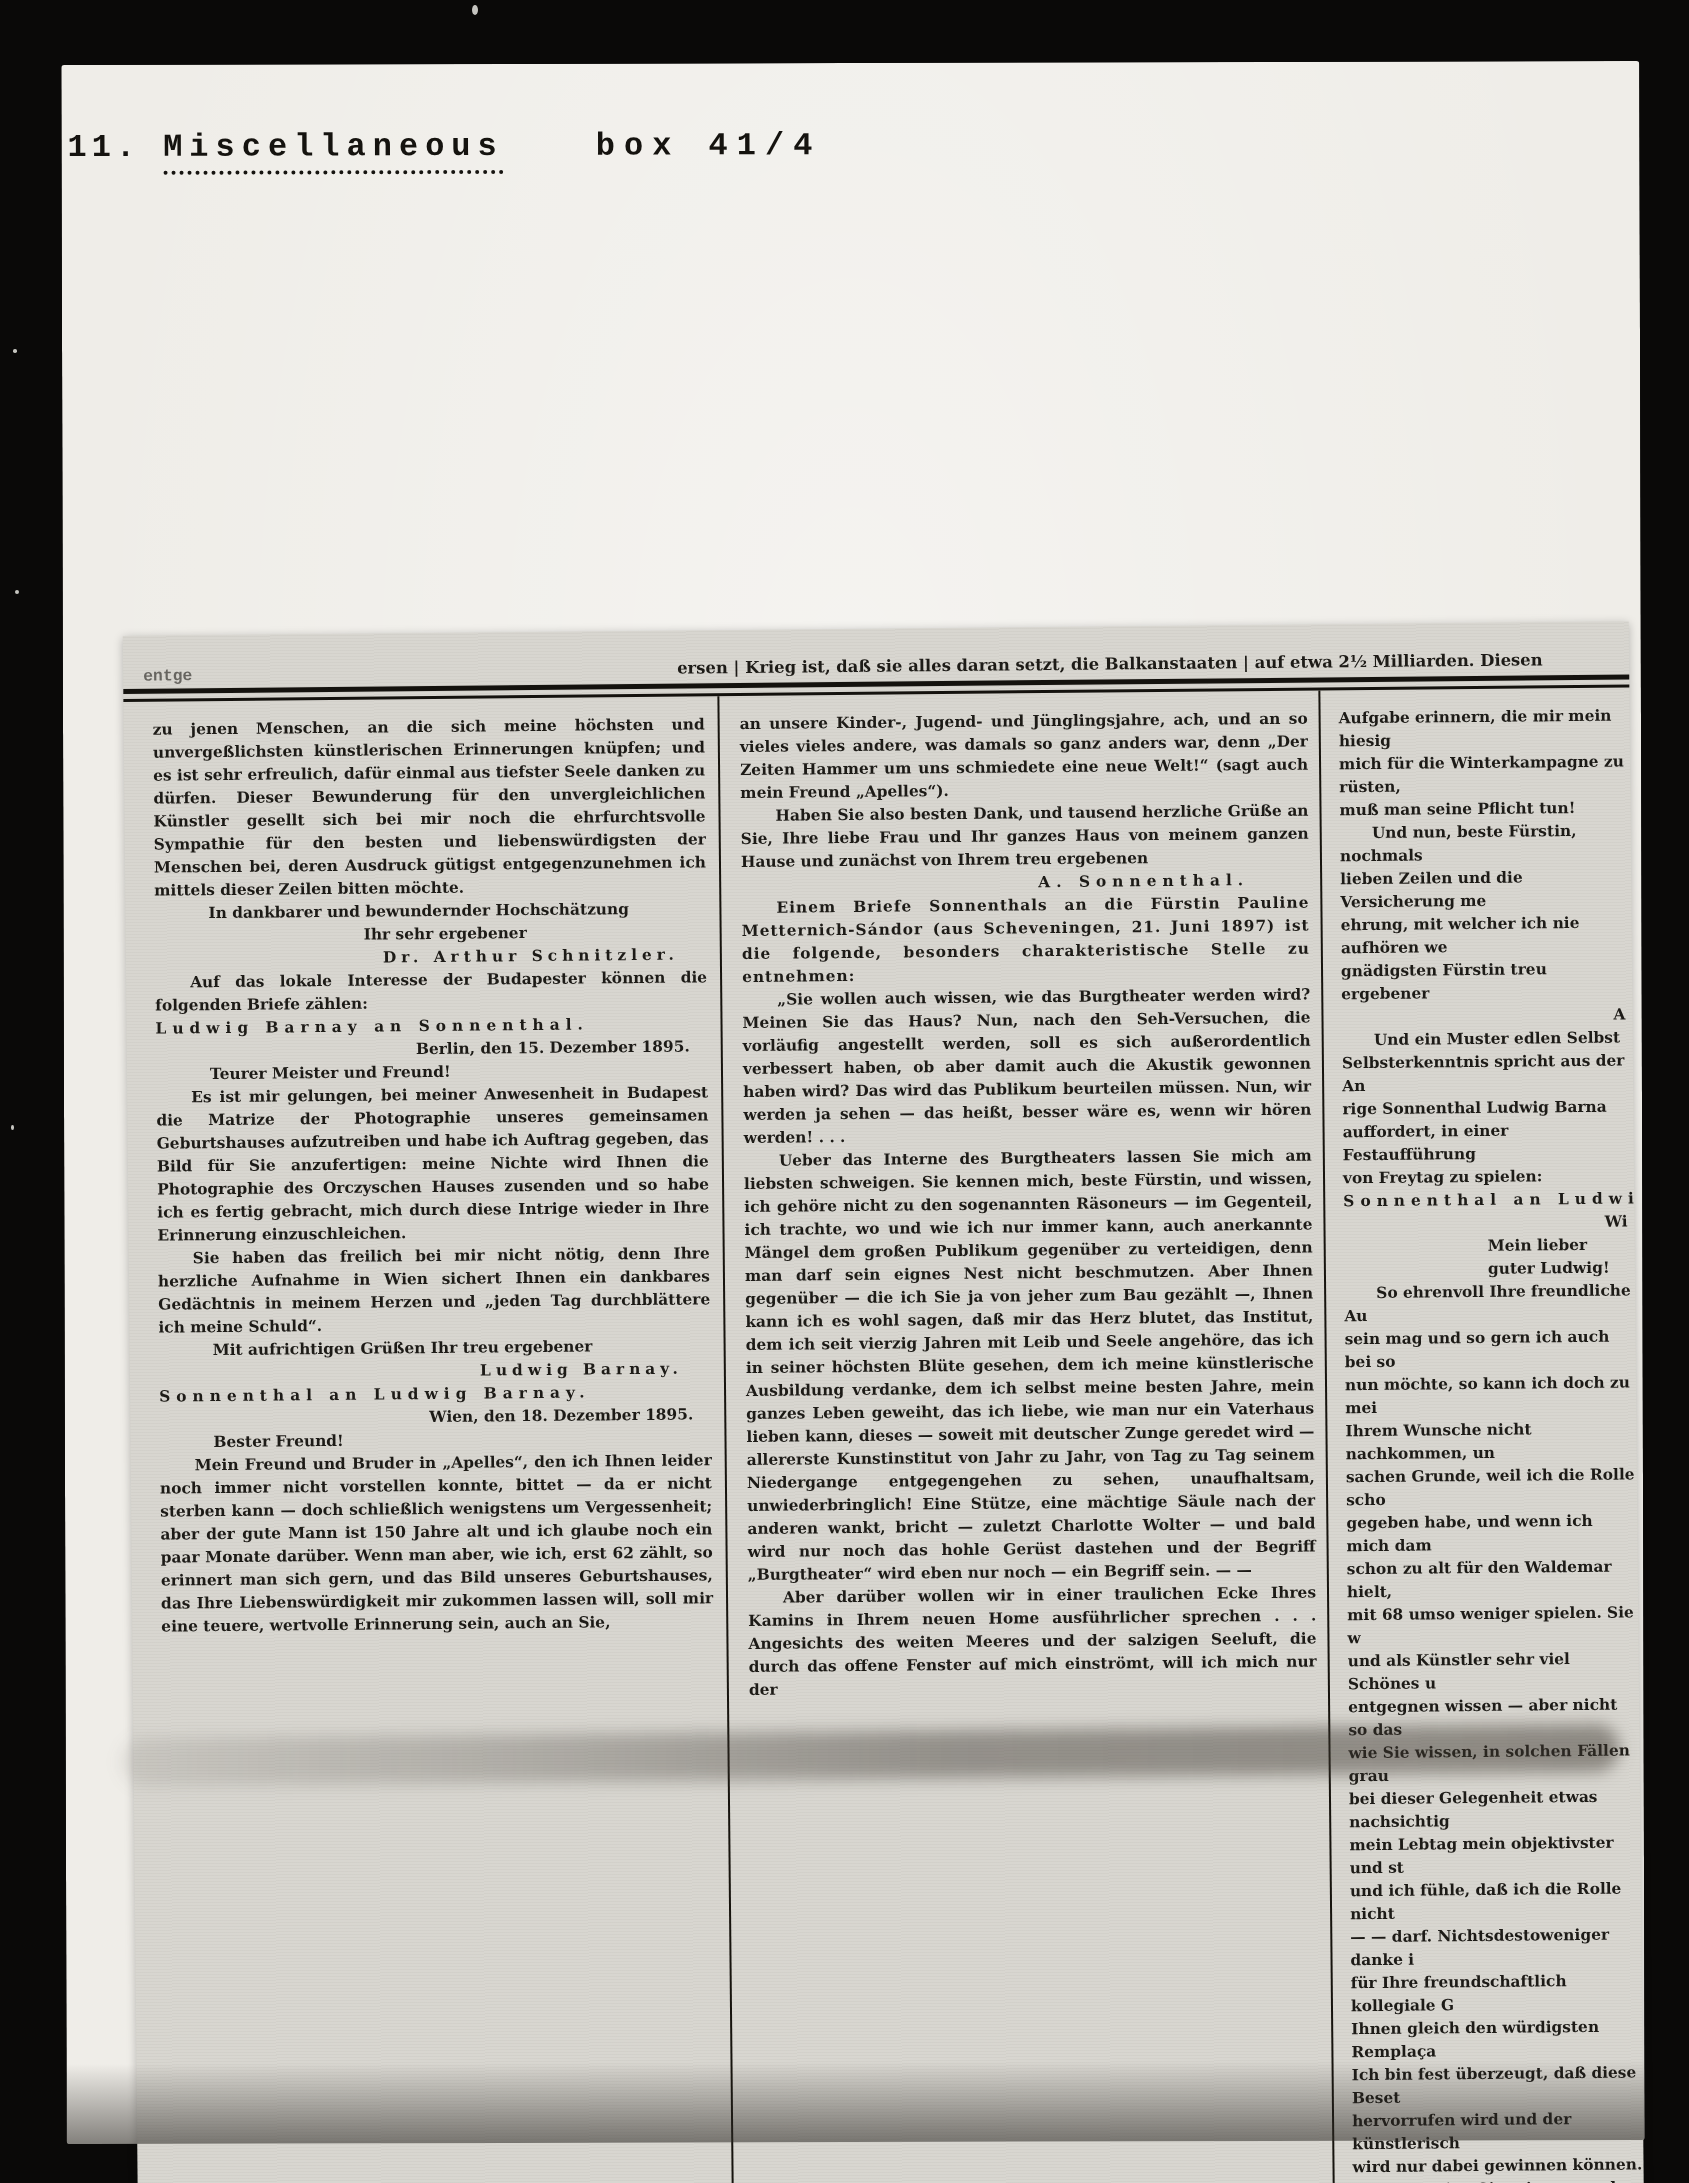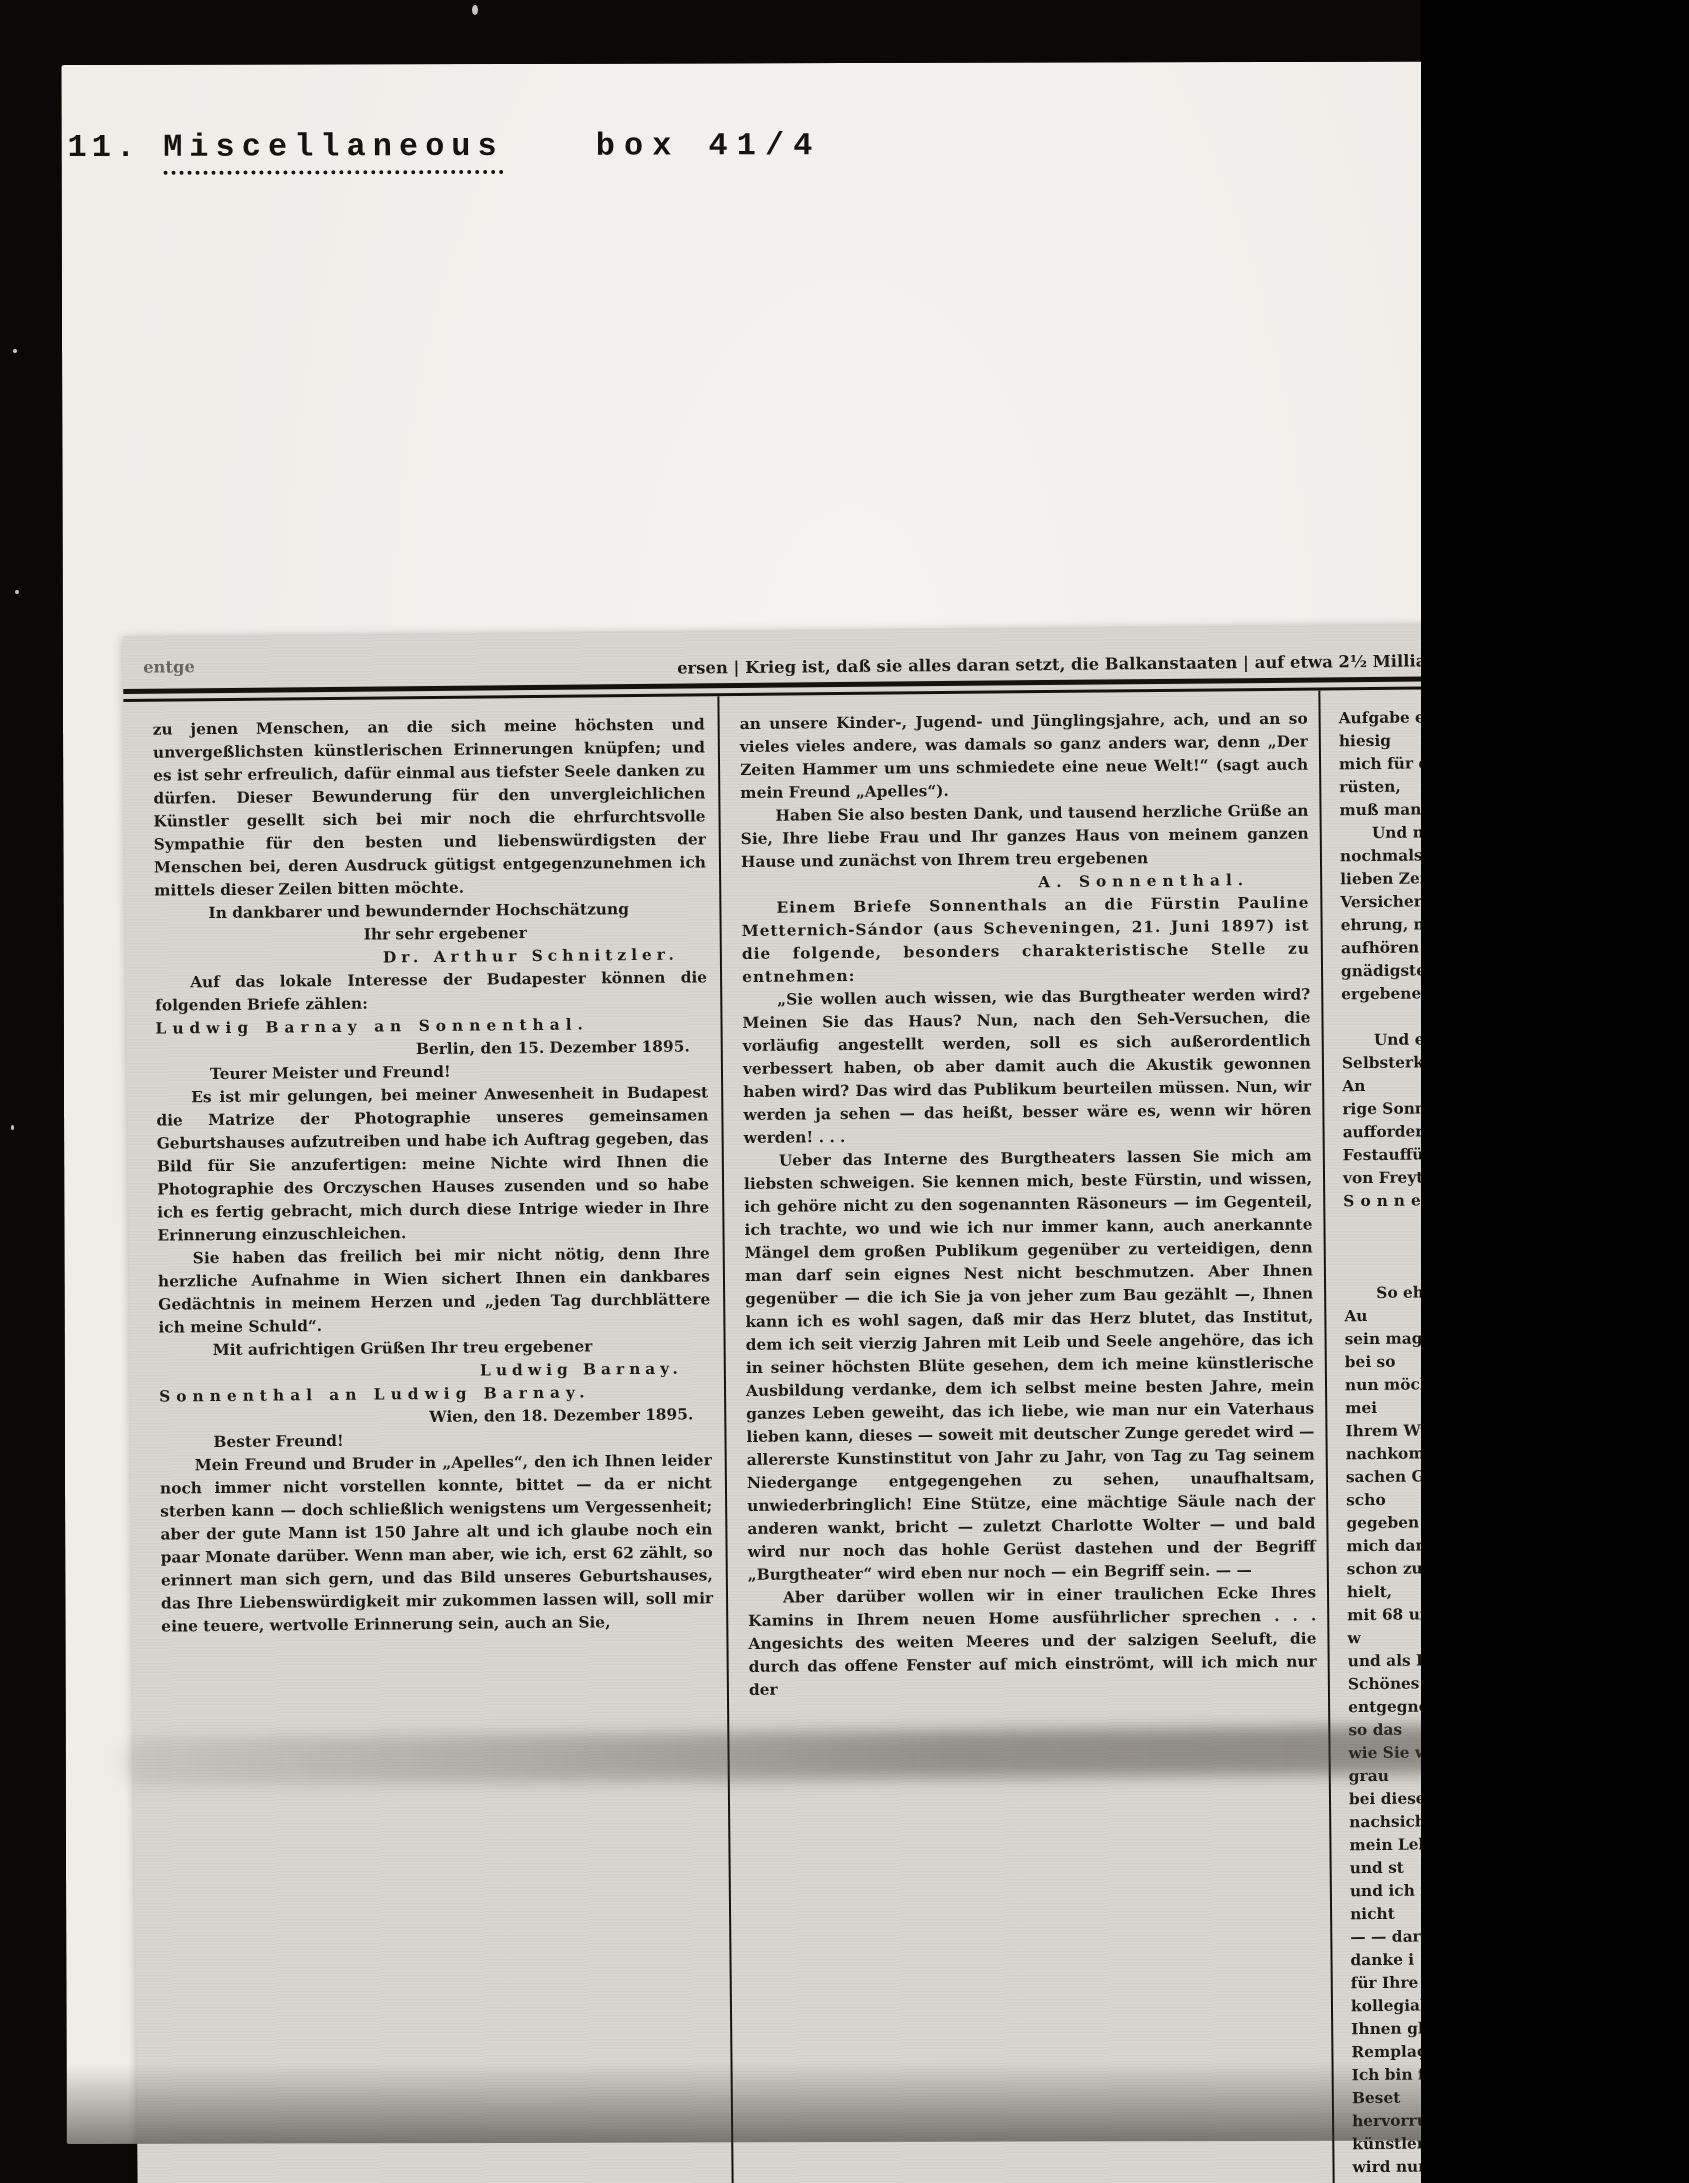--- a/index.html
+++ b/index.html
@@ -1,17 +1,17 @@
 <!DOCTYPE html>
 <html style="--scan-bg: #0A0908; --page-bg: #EFEDE8; --clipping-bg: #D8D6D0; --ink: #1D1B17;font-size:8px"><head>
 <meta charset="utf-8">
 <style>
   html,body { margin:0; padding:0; background:#000; }
   .scan {
-    position:relative; width:1421px; height:2183px;
+    position:relative; width:1689px; height:2183px;
     background:var(--scan-bg, #0a0908); overflow:hidden;
     font-family:"DejaVu Serif", serif;
   }
   .speck { position:absolute; background:#e8e6e0; border-radius:50%; opacity:.85; }
 
   .page {
     position:absolute; left:64px; top:63px; width:1578px; height:2079px;
     background:var(--page-bg, #efede8);
     background-image: radial-gradient(ellipse at 50% 30%, rgba(255,255,255,.35), rgba(0,0,0,0) 70%);
     transform:rotate(-0.15deg);
@@ -31,21 +31,21 @@
   
   .clipping {
     position:absolute; left:60px; top:571px; width:1506px;
     background:var(--clipping-bg, #d8d6d0);
     background-image: repeating-linear-gradient(0deg, rgba(110,105,96,.05) 0 1px, rgba(0,0,0,0) 1px 3px);
     transform:rotate(-0.4deg); transform-origin:left top;
     box-shadow:0 2px 10px rgba(0,0,0,.25);
     color:var(--ink, #1d1b17);
   }
   .topstrip { position:relative; height:53px; font-size:16.4px; font-weight:bold; }
-  .frag-left  { position:absolute; left:20px; bottom:12px; opacity:.6; }
+  .frag-left  { position:absolute; left:20px; bottom:3px; opacity:.6;font-family:Liberation Mono, monospace; }
   .frag-right { position:absolute; left:554px; right:0; bottom:6px; white-space:nowrap; overflow:hidden; }
   .rule-double { height:4.5px; border-top:5.5px solid #14120e; border-bottom:3.5px solid #14120e; }
 
   .cols { display:flex; align-items:stretch; }
   .col {
     box-sizing:border-box; font-weight:bold; font-size:15.4px; line-height:23px;
     color:#1d1b17; min-height:1021px;
   }
   .col p { margin:0; }
   .col1 { width:594px; padding:17px 13px 35px 29px; }

